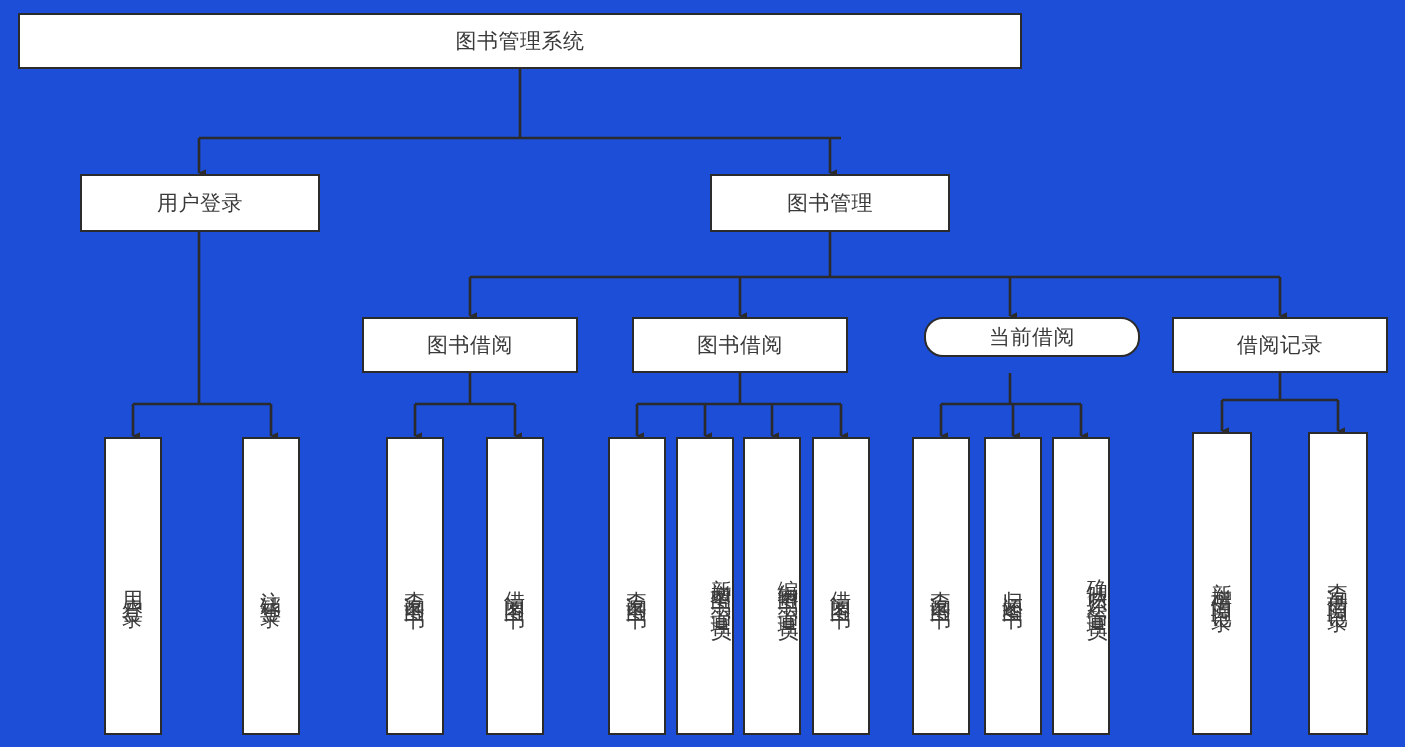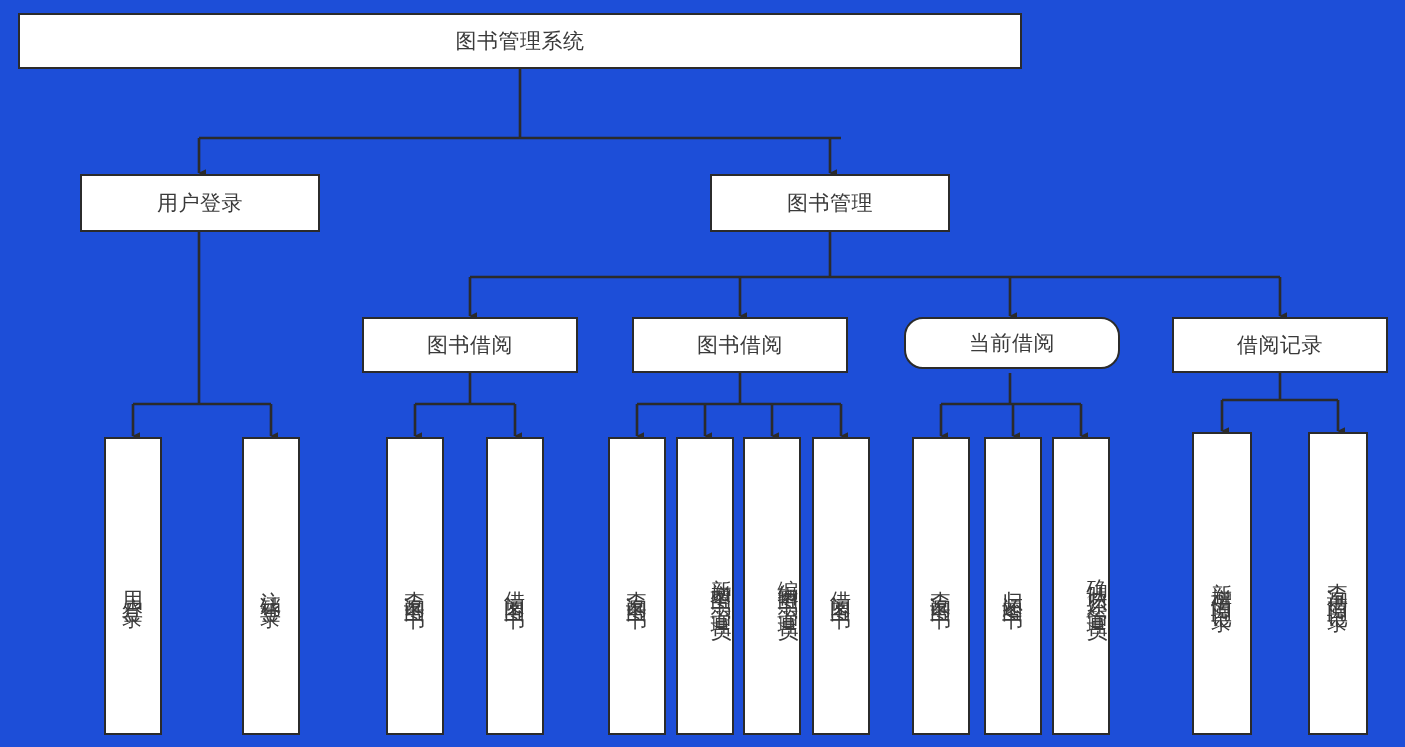--- a/index.html
+++ b/index.html
@@ -129,21 +129,21 @@
   <div class="node node-h" style="left:710px; top:174px; width:240px; height:58px;">
     <span>图书管理</span>
   </div>
 
   <div class="node node-h" style="left:362px; top:317px; width:216px; height:56px;">
     <span>图书借阅</span>
   </div>
   <div class="node node-h" style="left:632px; top:317px; width:216px; height:56px;">
     <span>图书借阅</span>
   </div>
-  <div class="node node-h" style="left:904px; top:317px; width:216px; height:52px;border-radius:19px;">
+  <div class="node node-h" style="left:924px; top:317px; width:216px; height:40px;border-radius:19px;">
     <span>当前借阅</span>
   </div>
   <div class="node node-h" style="left:1172px; top:317px; width:216px; height:56px;align-items:center;">
     <span>借阅记录</span>
   </div>
 
   <div class="node node-v" style="left:104px; top:437px; width:58px; height:298px;">
     <span class="vtext">用户登录</span>
   </div>
   <div class="node node-v" style="left:242px; top:437px; width:58px; height:298px;">

